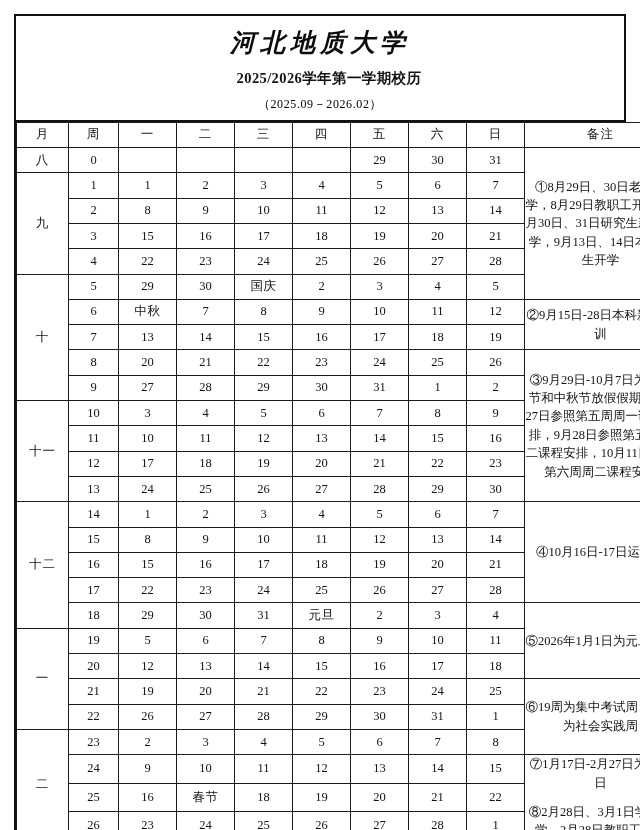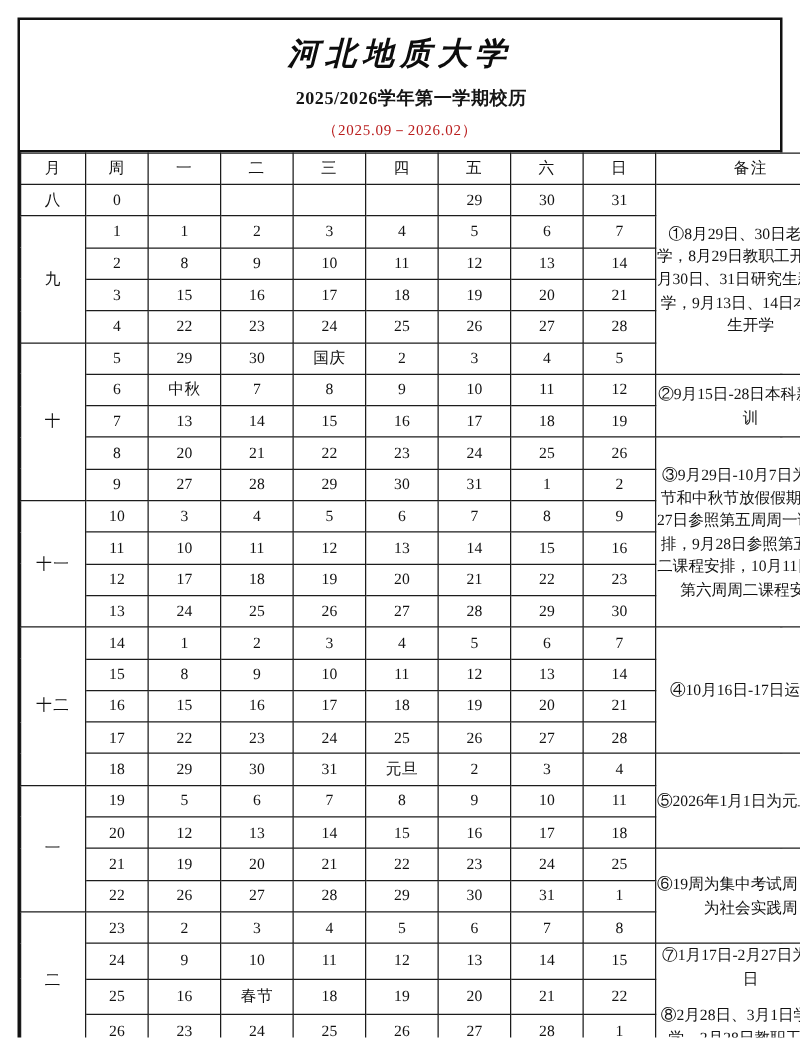--- a/index.html
+++ b/index.html
@@ -41,21 +41,21 @@
   .subtitle{
     font-size:14.5px;
     font-weight:bold;
     letter-spacing:.4px;
     color:#151515;
     margin-bottom:8px;
     padding-left:18px;
   }
   .daterange{
     font-size:12px;
-    color:#b91c1c;
+    color:#000000;
     letter-spacing:.6px;
     margin-bottom:2px;
   }
   
   table.cal{
     border-collapse:collapse;
     width:100%;
     table-layout:fixed;
   }
   table.cal td,table.cal th{

